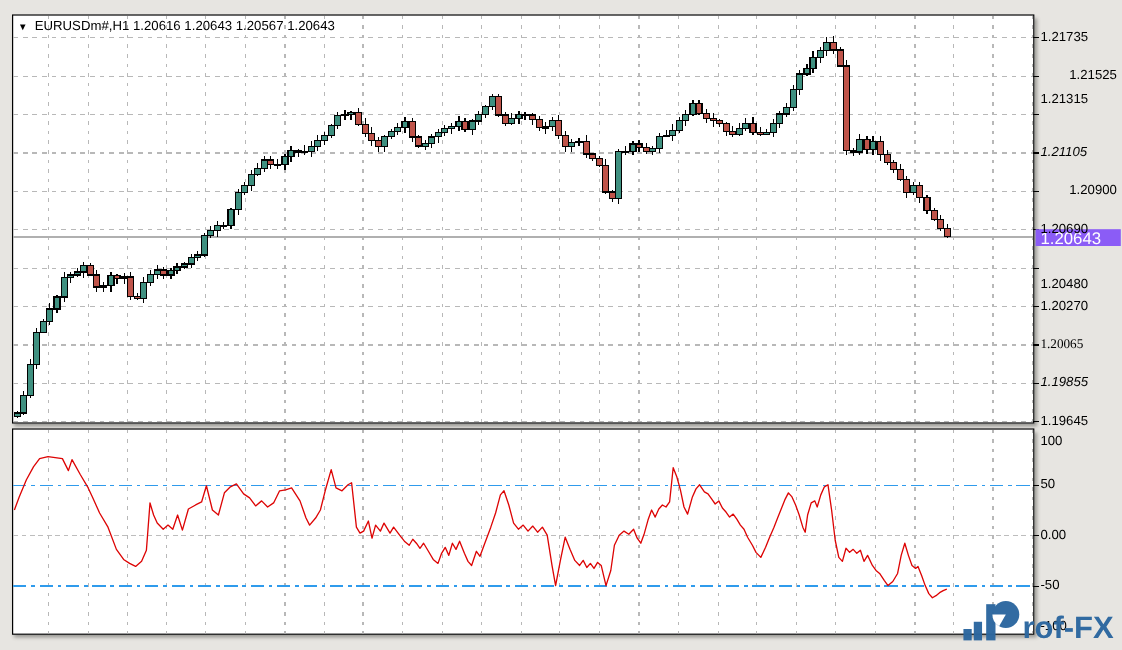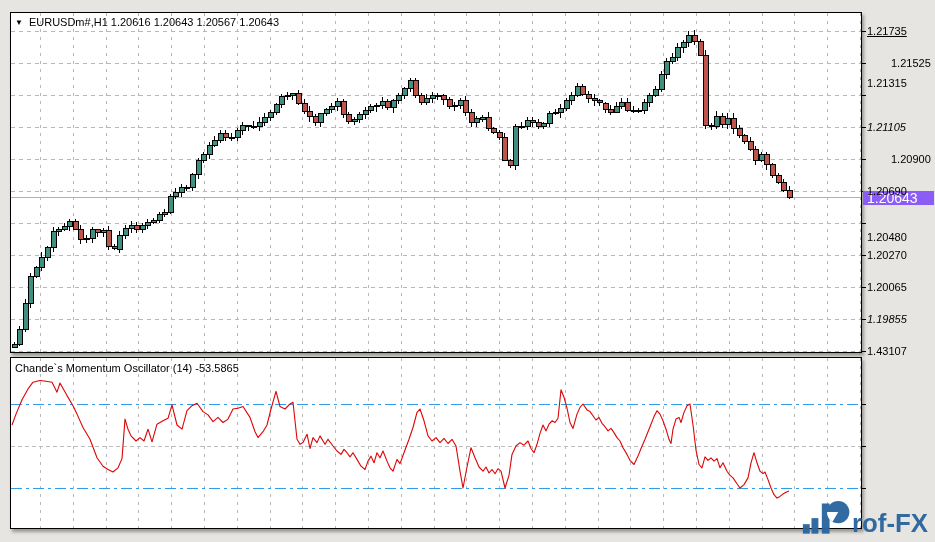--- a/index.html
+++ b/index.html
@@ -407,37 +407,43 @@
         <line x1="861" y1="446.5" x2="866" y2="446.5" stroke="#000" stroke-width="1"></line>
         <line x1="861" y1="488.5" x2="866" y2="488.5" stroke="#000" stroke-width="1"></line>
       </g>
     </svg>
 
   <div id="chart-title">
     <span class="tri">▼</span>
     <span>EURUSDm#,H1 1.20616 1.20643 1.20567 1.20643</span>
   </div>
 
-  <div id="indicator-label">Chande`s Momentum Oscillator (14) -53.5865</div>
 
   <div id="price-axis" class="axis-col">
     <div id="price-tag">1.20643</div>
-  <div class="axlabel" style="top: 13px; text-decoration: underline;">1.21735</div>
+  <div class="axlabel" style="top: 13px;">1.21735</div>
       <div class="axlabel" style="top: 45px; margin-left: 24px;">1.21525</div>
       <div class="axlabel" style="top: 65px;">1.21315</div>
       <div class="axlabel" style="top: 109px; font-style: italic;">1.21105</div>
       <div class="axlabel" style="top: 141px; margin-left: 24px;">1.20900</div>
       <div class="axlabel" style="top: 173px;">1.20690</div>
       <div class="axlabel" style="top: 219px;">1.20480</div>
       <div class="axlabel" style="top: 237px;">1.20270</div>
-      <div class="axlabel" style="top: 269px;">1.20065</div>
+      <div class="axlabel" style="top: 269px; font-family: Liberation Serif, serif;">1.20065</div>
       <div class="axlabel" style="top: 301px; font-style: italic;">1.19855</div>
-      <div class="axlabel" style="top: 333px;">1.43107</div>
+      <div class="axlabel" style="top: 333px;">1.19645</div>
     </div>
 
+  <div id="osc-axis" class="axis-col">
+      <div class="axlabel" style="top: 5px;">100</div>
+      <div class="axlabel" style="top: 41px;">50</div>
+      <div class="axlabel" style="top: 83px;">0.00</div>
+      <div class="axlabel" style="top: 125px;">-50</div>
+      <div class="axlabel" style="top: 159px;">-100</div>
+    </div>
 
   <svg id="logo" viewBox="0 0 152 46">
     <g>
       <rect x="1" y="29" width="8" height="11" fill="#2c679f"></rect>
       <rect x="11" y="22" width="8" height="18" fill="#2c679f"></rect>
     </g>
     <g>
       <rect x="23" y="5" width="9" height="35" fill="#2c679f"></rect>
       <circle cx="42" cy="15" r="13" fill="#2c679f"></circle>
       <path d="M42 15 L29 15 A13 13 0 0 0 35.5 26.3 Z" fill="#ffffff"></path>

